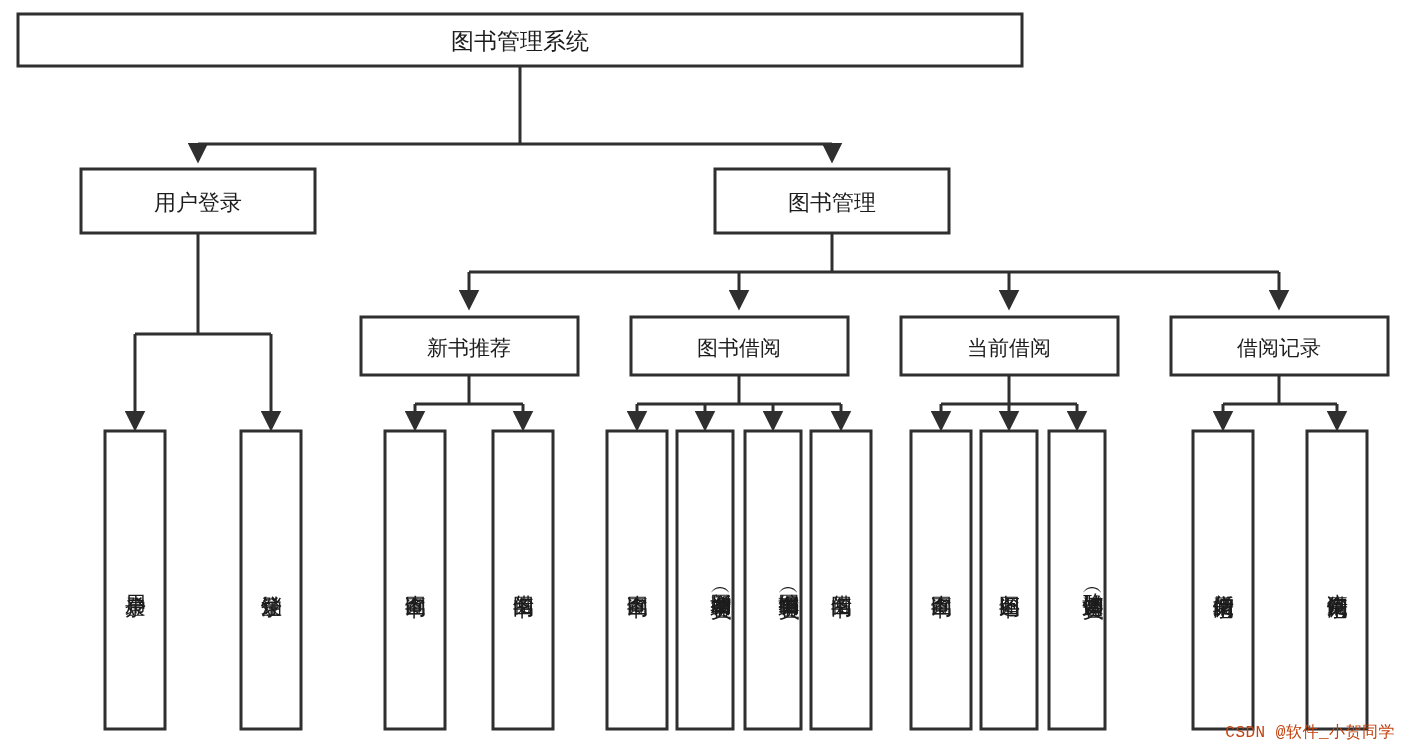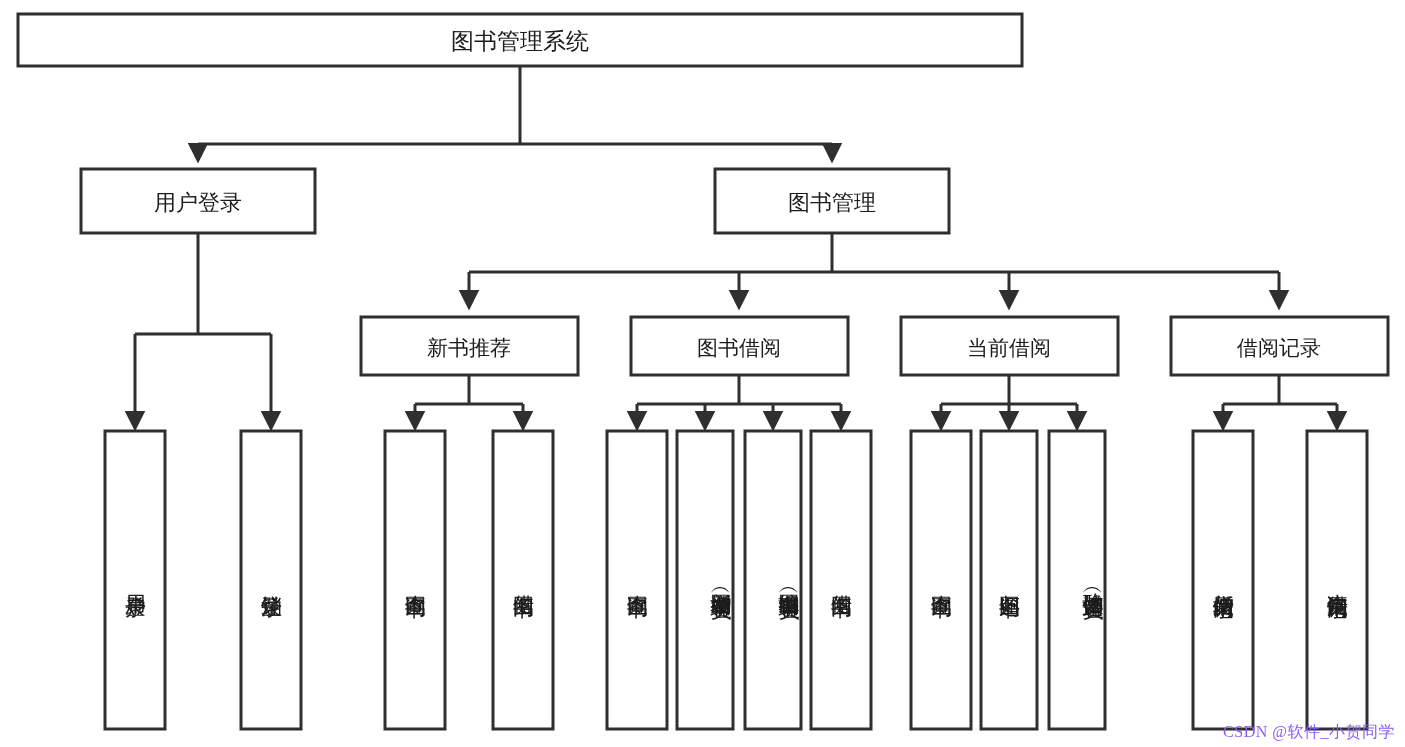--- a/index.html
+++ b/index.html
@@ -33,22 +33,22 @@
     color:#1c1c1c;
     font-family:"Liberation Sans","DejaVu Sans",sans-serif;
     white-space:nowrap;
     pointer-events:none;
   }
   #watermark{
     position:absolute;
     right:10px;
     bottom:4px;
     font-size:16px;
-    color:#8b5cf6;
-    font-family:Liberation Serif, serif;
+    color:#c2410c;
+    font-family:Liberation Mono, monospace;
     letter-spacing:0.5px;
     white-space:nowrap;
   }
 </style>
 </head>
 <body>
 
 <div id="stage">
 
   <svg id="diagram" viewBox="0 0 1405 747">

